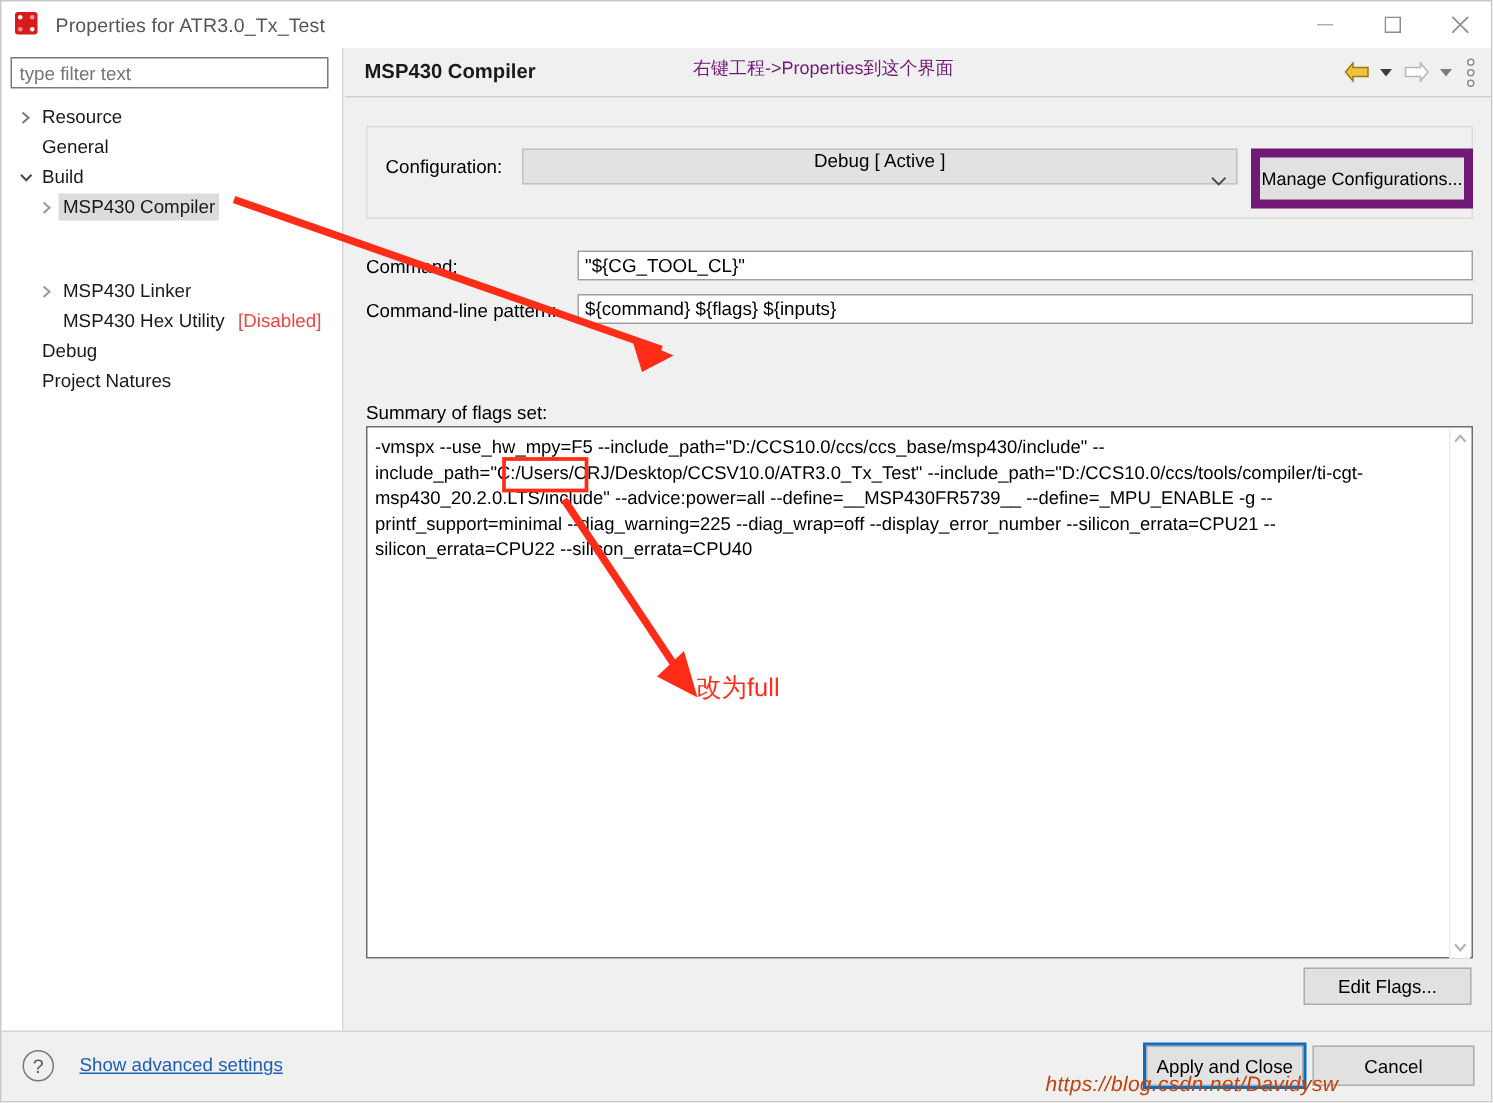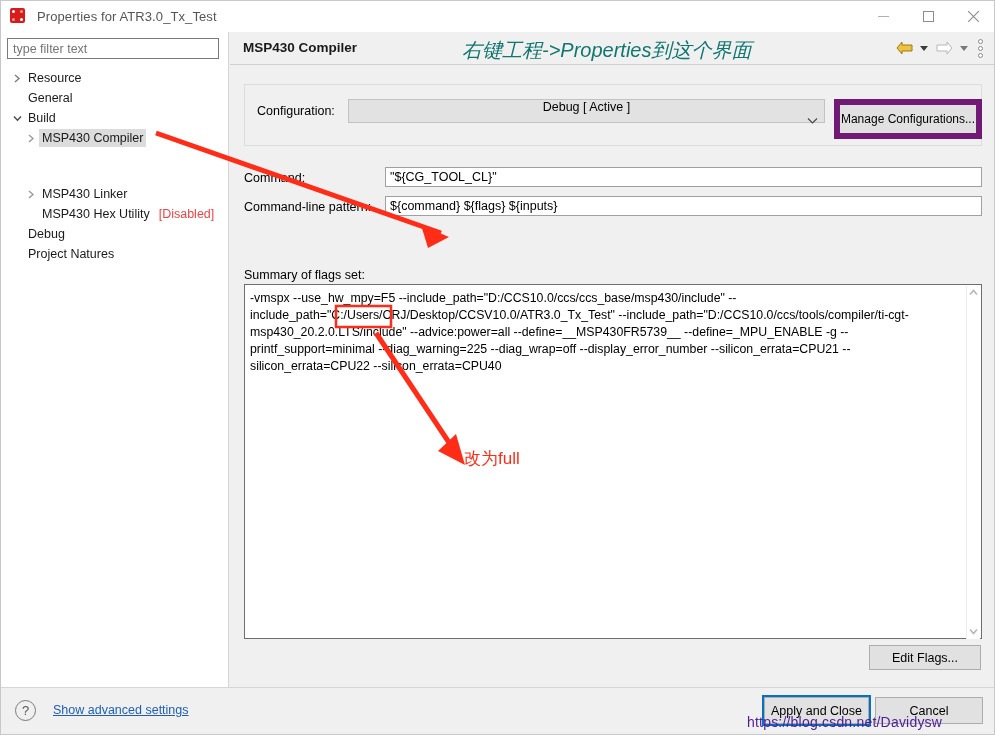--- a/index.html
+++ b/index.html
@@ -105,23 +105,22 @@
   .pane-head {
     position: relative; height: 33px;
     border-bottom: 1px solid #d0d0d0;
   }
   .pane-title {
     position: absolute; left: 13px; top: 8px;
     font-size: 13.5px; font-weight: bold; color: #1a1a1a;
   }
   .pane-annot {
     position: absolute; left: 232px; top: 5px;
-    font-size: 20px; color: #0f766e;
+    font-size: 12px; color: #701a75;
     white-space: nowrap;
-    font-style: italic;
   }
   .navicons {
     position: absolute; right: 6px; top: 5px;
     display: flex; align-items: center; gap: 3px;
   }
   .navicon { width: 20px; height: 22px; display:flex; align-items:center; justify-content:center; }
   .caret {
     width: 0; height: 0;
     border-left: 4px solid transparent;
     border-right: 4px solid transparent;
@@ -259,24 +258,25 @@
     width: 995px; height: 735px;
     pointer-events: none;
   }
   .annot-text {
     position: absolute;
     color: #ff2d18;
     font-size: 17px;
     white-space: nowrap;
   }
   .watermark {
-    position: absolute; left: 746px; top: 713px;
-    font-size: 14px; color: #4c1d95;
+    position: absolute; left: 696px; top: 713px;
+    font-size: 14px; color: #c2410c;
     white-space: nowrap;
     letter-spacing: .2px;
+    font-style: italic;
   }
 </style>
 </head>
 <body>
 
 <div id="root">
 
   <div class="titlebar">
     <div class="titlebar-icon">
       <div class="cube"></div>

